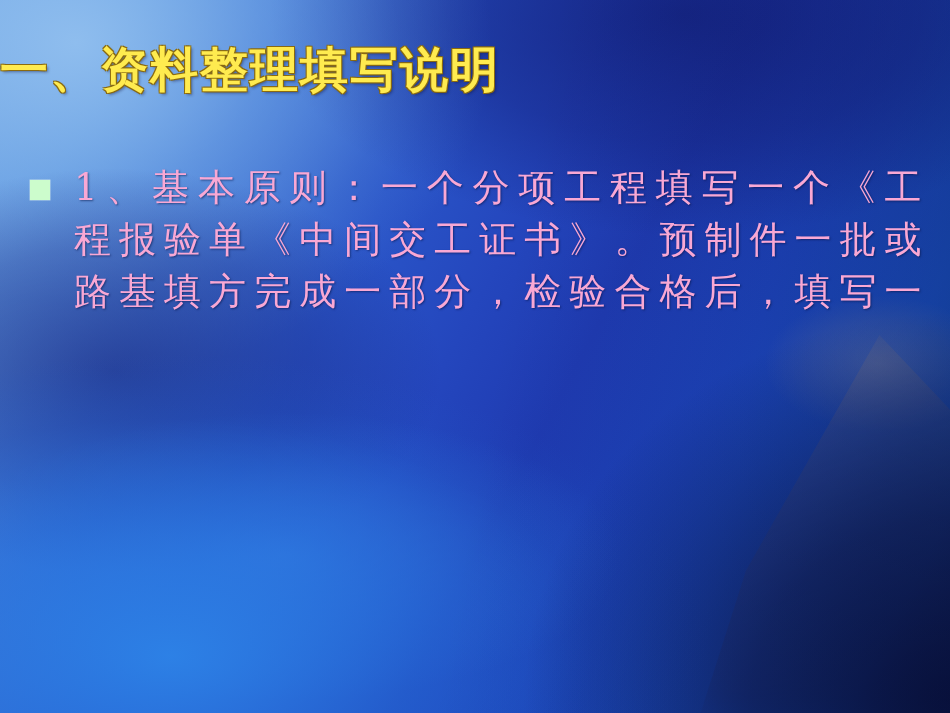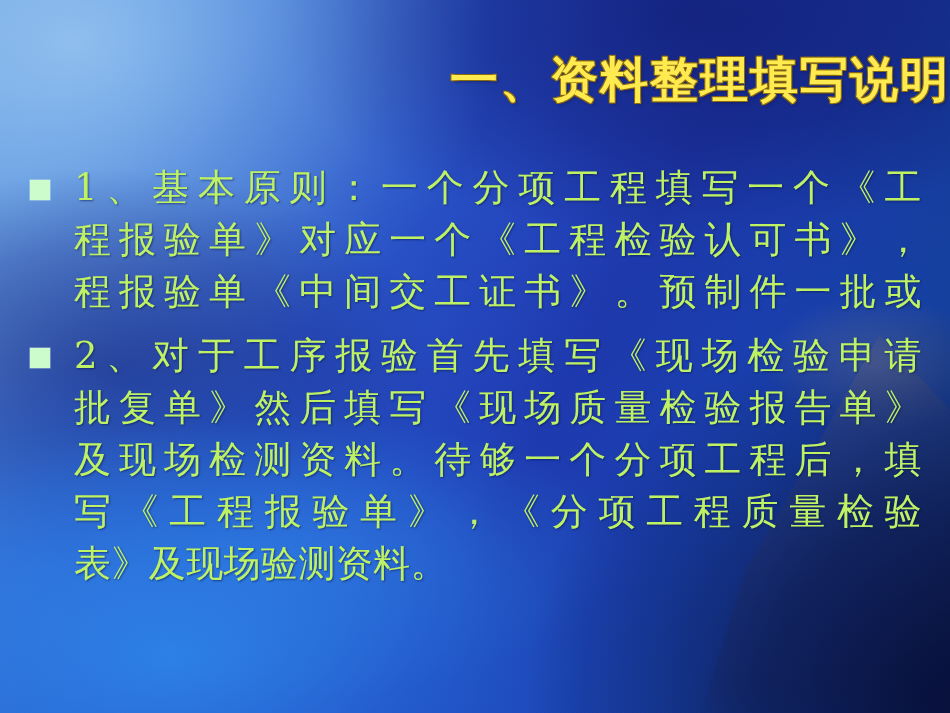--- a/index.html
+++ b/index.html
@@ -117,22 +117,22 @@
   
   .content {
     position: absolute;
     inset: 0;
   }
 
   .slide-title {
     position: absolute;
     left: 0;
     right: 0;
-    top: 54px;
-    text-align: right;
+    top: 44px;
+    text-align: left;
     font-size: 48px;
     line-height: 1.08;
     font-weight: bold;
     color: #ffeb4f;
     letter-spacing: 2px;
     text-shadow:
       -1px -1px 0 #8a6a10,
        1px -1px 0 #8a6a10,
       -1px  1px 0 #8a6a10,
        1px  1px 0 #8a6a10,
@@ -160,21 +160,21 @@
     margin-top: 18px;
     margin-right: 24px;
     background: #ccfccc;
     box-shadow: 0 0 0 0.5px rgba(240,255,240,0.6);
   }
 
   .bullet-text {
     flex: 1 1 auto;
     font-size: 37px;
     line-height: 52px;
-    color: #bef264;
+    color: #f9a8d4;
     letter-spacing: 0.4px;
     text-shadow: 1px 1px 2px rgba(10,20,70,0.55);
   }
   .bullet-text .tline {
     display: block;
     white-space: nowrap;
   }
   
   .bullet-text .tline.just {
     text-align: justify;
@@ -200,31 +200,21 @@
   <div class="content">
 
     <div class="slide-title">一、资料整理填写说明</div>
 
     <div class="body-block">
 
       <div class="bullet-item">
         <span class="bullet-marker"></span>
         <div class="bullet-text">
           <span class="tline just">1、基本原则：一个分项工程填写一个《工</span>
-          <span class="tline just">程报验单》对应一个《工程检验认可书》，</span>
           <span class="tline just">程报验单《中间交工证书》。预制件一批或</span>
+          <span class="tline just">路基填方完成一部分，检验合格后，填写一</span>
         </div>
       </div>
 
-      <div class="bullet-item">
-        <span class="bullet-marker"></span>
-        <div class="bullet-text">
-          <span class="tline just">2、对于工序报验首先填写《现场检验申请</span>
-          <span class="tline just">批复单》然后填写《现场质量检验报告单》</span>
-          <span class="tline just">及现场检测资料。待够一个分项工程后，填</span>
-          <span class="tline just">写《工程报验单》，《分项工程质量检验</span>
-          <span class="tline">表》及现场验测资料。</span>
-        </div>
-      </div>
 
     </div>
   </div>
 </div>
 
 </body></html>

